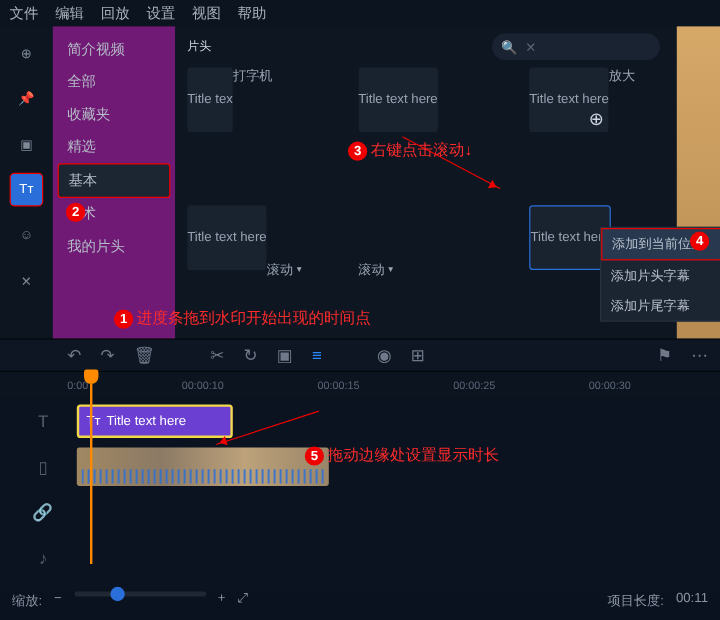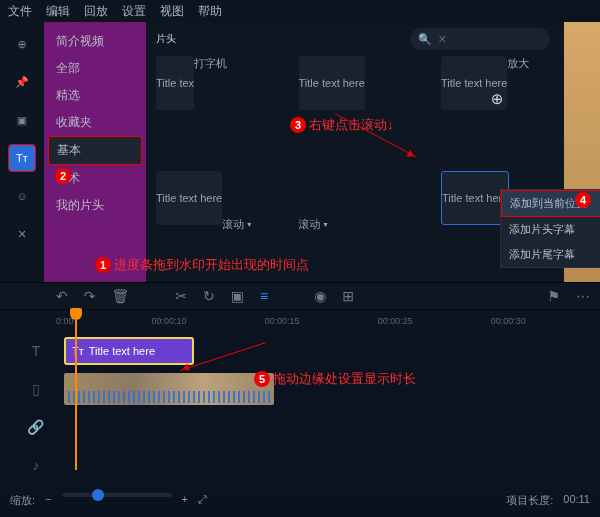--- a/index.html
+++ b/index.html
@@ -69,22 +69,22 @@
     <div class="lt">📌</div>
     <div class="lt">▣</div>
     <div class="lt act redbox">Tᴛ</div>
     <div class="lt">☺</div>
     <div class="lt">✕</div>
   </div>
 
   <div class="sidelist">
     <div class="it">简介视频</div>
     <div class="it">全部</div>
+    <div class="it">收藏夹</div>
     <div class="it">精选</div>
-    <div class="it">收藏夹</div>
     <div class="it sel">基本</div>
     <div class="it">艺术</div>
     <div class="it">我的片头</div>
   </div>
 
   <div class="body">
     <div class="hdr">
       <span class="ttl">片头</span>
       <div style="flex:1"></div>
       <div class="srch">

